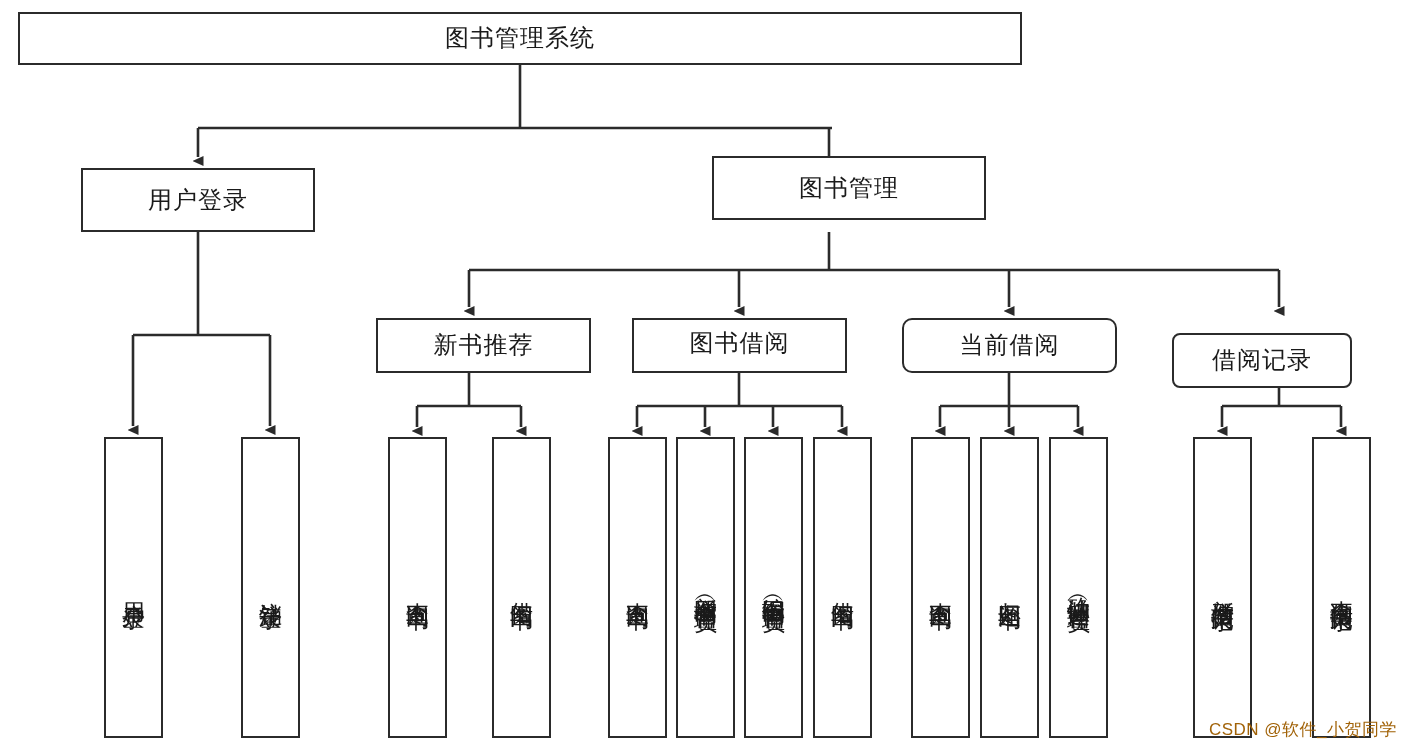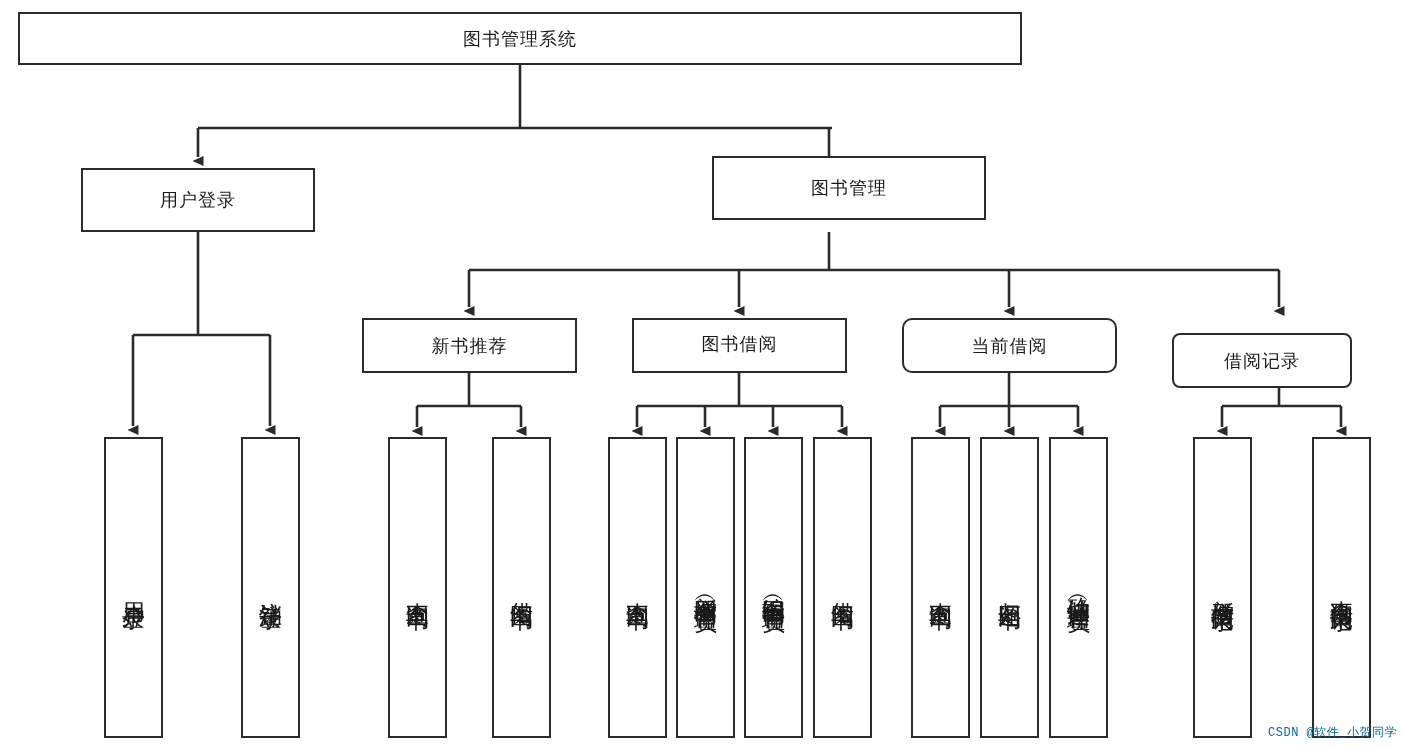--- a/index.html
+++ b/index.html
@@ -29,21 +29,21 @@
     position: absolute;
     box-sizing: border-box;
     background: #ffffff;
     border: 2px solid #2b2b2b;
     display: flex;
     align-items: center;
     justify-content: center;
     color: #1a1a1a;
   }
   .node.horiz {
-    font-size: 18px;
+    font-size: 24px;
     letter-spacing: 1px;
     line-height: 1.2;
   }
   .node.vert {
     writing-mode: vertical-rl;
     text-orientation: upright;
     font-size: 23px;
     line-height: 1.25;
     letter-spacing: 2px;
     padding: 6px 0;
@@ -51,25 +51,25 @@
   }
   .node.vert .vlabel {
     writing-mode: vertical-rl;
     text-orientation: upright;
     display: block;
   }
   #watermark {
     position: absolute;
     right: 8px;
     bottom: 6px;
-    font-size: 12px;
-    color: #0369a1;
+    font-size: 17px;
+    color: #a16207;
     letter-spacing: 0.5px;
     white-space: nowrap;
-    font-family: Liberation Mono, monospace;
+    font-family: Liberation Sans, sans-serif;
   }
 </style>
 </head>
 <body>
 
 <div id="canvas">
 
   <svg id="edges" viewBox="0 0 1405 747" xmlns="http://www.w3.org/2000/svg">
     <defs>
       <marker id="arrow" markerWidth="10" markerHeight="11" refX="1" refY="5.5" orient="auto" markerUnits="userSpaceOnUse">
@@ -124,21 +124,21 @@
     <span>图书管理系统</span>
   </div>
 
   <div class="node horiz" style="left:81px; top:168px; width:234px; height:64px;">
     <span>用户登录</span>
   </div>
   <div class="node horiz" style="left:712px; top:156px; width:274px; height:64px;">
     <span>图书管理</span>
   </div>
 
-  <div class="node horiz" style="left:362px; top:318px; width:215px; height:55px;">
+  <div class="node horiz" style="left:376px; top:318px; width:215px; height:55px;">
     <span>新书推荐</span>
   </div>
   <div class="node horiz" style="left:632px; top:318px; width:215px; height:55px;font-family:Liberation Mono, monospace;">
     <span>图书借阅</span>
   </div>
   <div class="node horiz" style="left:902px; top:318px; width:215px; height:55px;border-radius:10px;">
     <span>当前借阅</span>
   </div>
   <div class="node horiz" style="left:1172px; top:333px; width:180px; height:55px;border-radius:8px;">
     <span>借阅记录</span>

